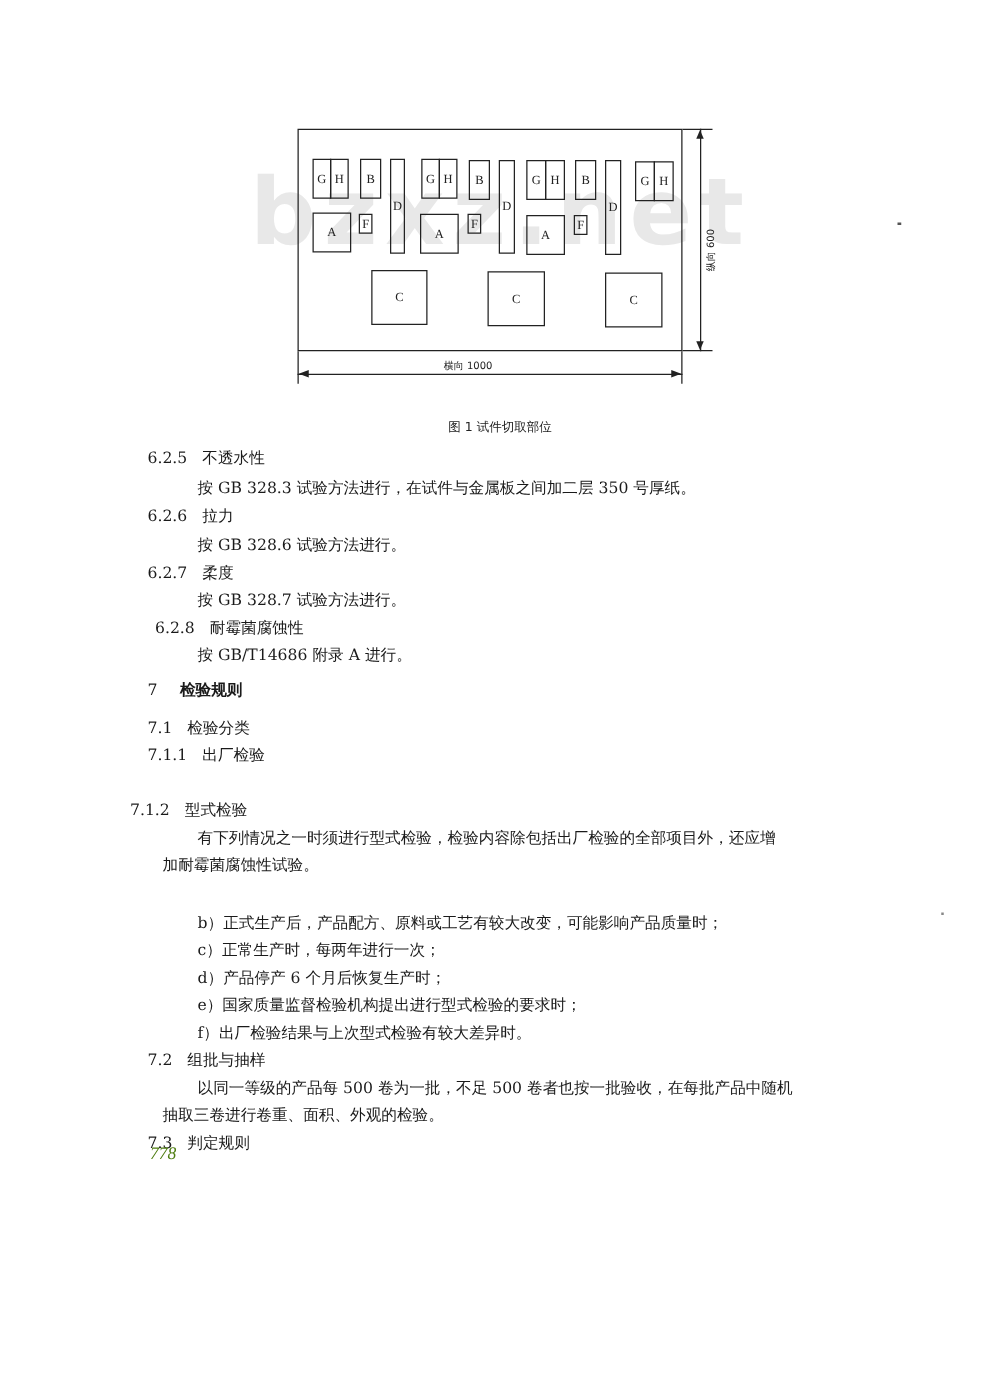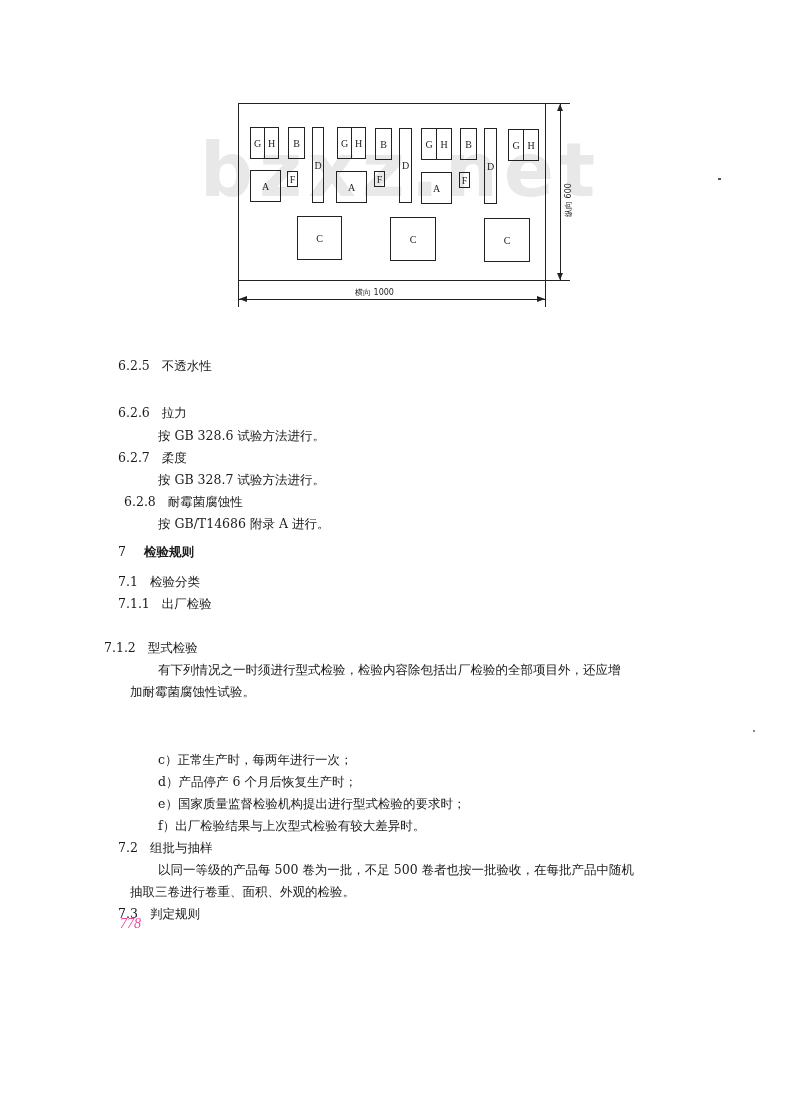--- a/index.html
+++ b/index.html
@@ -29,21 +29,21 @@
   .arrow { position: absolute; width: 0; height: 0; }
 
   .caption { position: absolute; left: 0; width: 800px; top: 335px; text-align: center;
              font-family: "DejaVu Sans", sans-serif; font-size: 10px; color: #222; }
 
   .line { position: absolute; font-size: 12.5px; white-space: nowrap; line-height: 1.2; }
   .num { font-weight: normal; display: inline-block; }
   .heading .num { margin-right: 12px; }
   .bold { font-weight: bold; }
   .pageno { position: absolute; left: 120px; top: 916px; font-style: italic;
-            font-family: "Liberation Serif", serif; font-size: 14px; color: #ec4899; }
+            font-family: "Liberation Serif", serif; font-size: 14px; color: #4d7c0f; }
   .speck { position: absolute; width: 3px; height: 2px; background: #555; }
 </style>
 </head>
 <body>
 
 <div class="page">
 
   <div class="figure">
     <div class="watermark">bzxz.net</div>
     <div class="fig-frame"></div>
@@ -84,24 +84,26 @@
     <div class="dim-v-label" style="top:122px;left:333px;">纵向 600</div>
 
     <div class="dim-h-left" style="left:8px;"></div>
     <div class="dim-h-right" style="left:315px;"></div>
     <div class="dim-h"></div>
     <div class="arrow" style="left:9px;top:201px;border-top:3px solid transparent;border-bottom:3px solid transparent;border-right:8px solid #222;"></div>
     <div class="arrow" style="left:307px;top:201px;border-top:3px solid transparent;border-bottom:3px solid transparent;border-left:8px solid #222;"></div>
     <div class="dim-h-label">横向 1000</div>
   </div>
 
+  <div class="caption">图 1   试件切取部位</div>
 
   <div class="line heading" style="left:118px;top:358px;">
     <span class="num">6.2.5</span><span>不透水性</span>
   </div>
+  <div class="line" style="left:158px;top:382px;">按 GB 328.3 试验方法进行，在试件与金属板之间加二层 350 号厚纸。</div>
 
   <div class="line heading" style="left:118px;top:405px;">
     <span class="num">6.2.6</span><span>拉力</span>
   </div>
   <div class="line" style="left:158px;top:428px;">按 GB 328.6 试验方法进行。</div>
 
   <div class="line heading" style="left:118px;top:450px;">
     <span class="num">6.2.7</span><span>柔度</span>
   </div>
   <div class="line" style="left:158px;top:472px;">按 GB 328.7 试验方法进行。</div>
@@ -122,20 +124,21 @@
   <div class="line heading" style="left:118px;top:596px;">
     <span class="num">7.1.1</span><span>出厂检验</span>
   </div>
 
   <div class="line heading" style="left:104px;top:640px;text-align:center;">
     <span class="num">7.1.2</span><span>型式检验</span>
   </div>
   <div class="line" style="left:158px;top:662px;">有下列情况之一时须进行型式检验，检验内容除包括出厂检验的全部项目外，还应增</div>
   <div class="line" style="left:130px;top:684px;">加耐霉菌腐蚀性试验。</div>
 
+  <div class="line" style="left:158px;top:730px;">b）正式生产后，产品配方、原料或工艺有较大改变，可能影响产品质量时；</div>
   <div class="line" style="left:158px;top:752px;">c）正常生产时，每两年进行一次；</div>
   <div class="line" style="left:158px;top:774px;">d）产品停产 6 个月后恢复生产时；</div>
   <div class="line" style="left:158px;top:796px;">e）国家质量监督检验机构提出进行型式检验的要求时；</div>
   <div class="line" style="left:158px;top:818px;">f）出厂检验结果与上次型式检验有较大差异时。</div>
 
   <div class="line heading" style="left:118px;top:840px;">
     <span class="num">7.2</span><span>组批与抽样</span>
   </div>
   <div class="line" style="left:158px;top:862px;">以同一等级的产品每 500 卷为一批，不足 500 卷者也按一批验收，在每批产品中随机</div>
   <div class="line" style="left:130px;top:884px;">抽取三卷进行卷重、面积、外观的检验。</div>

